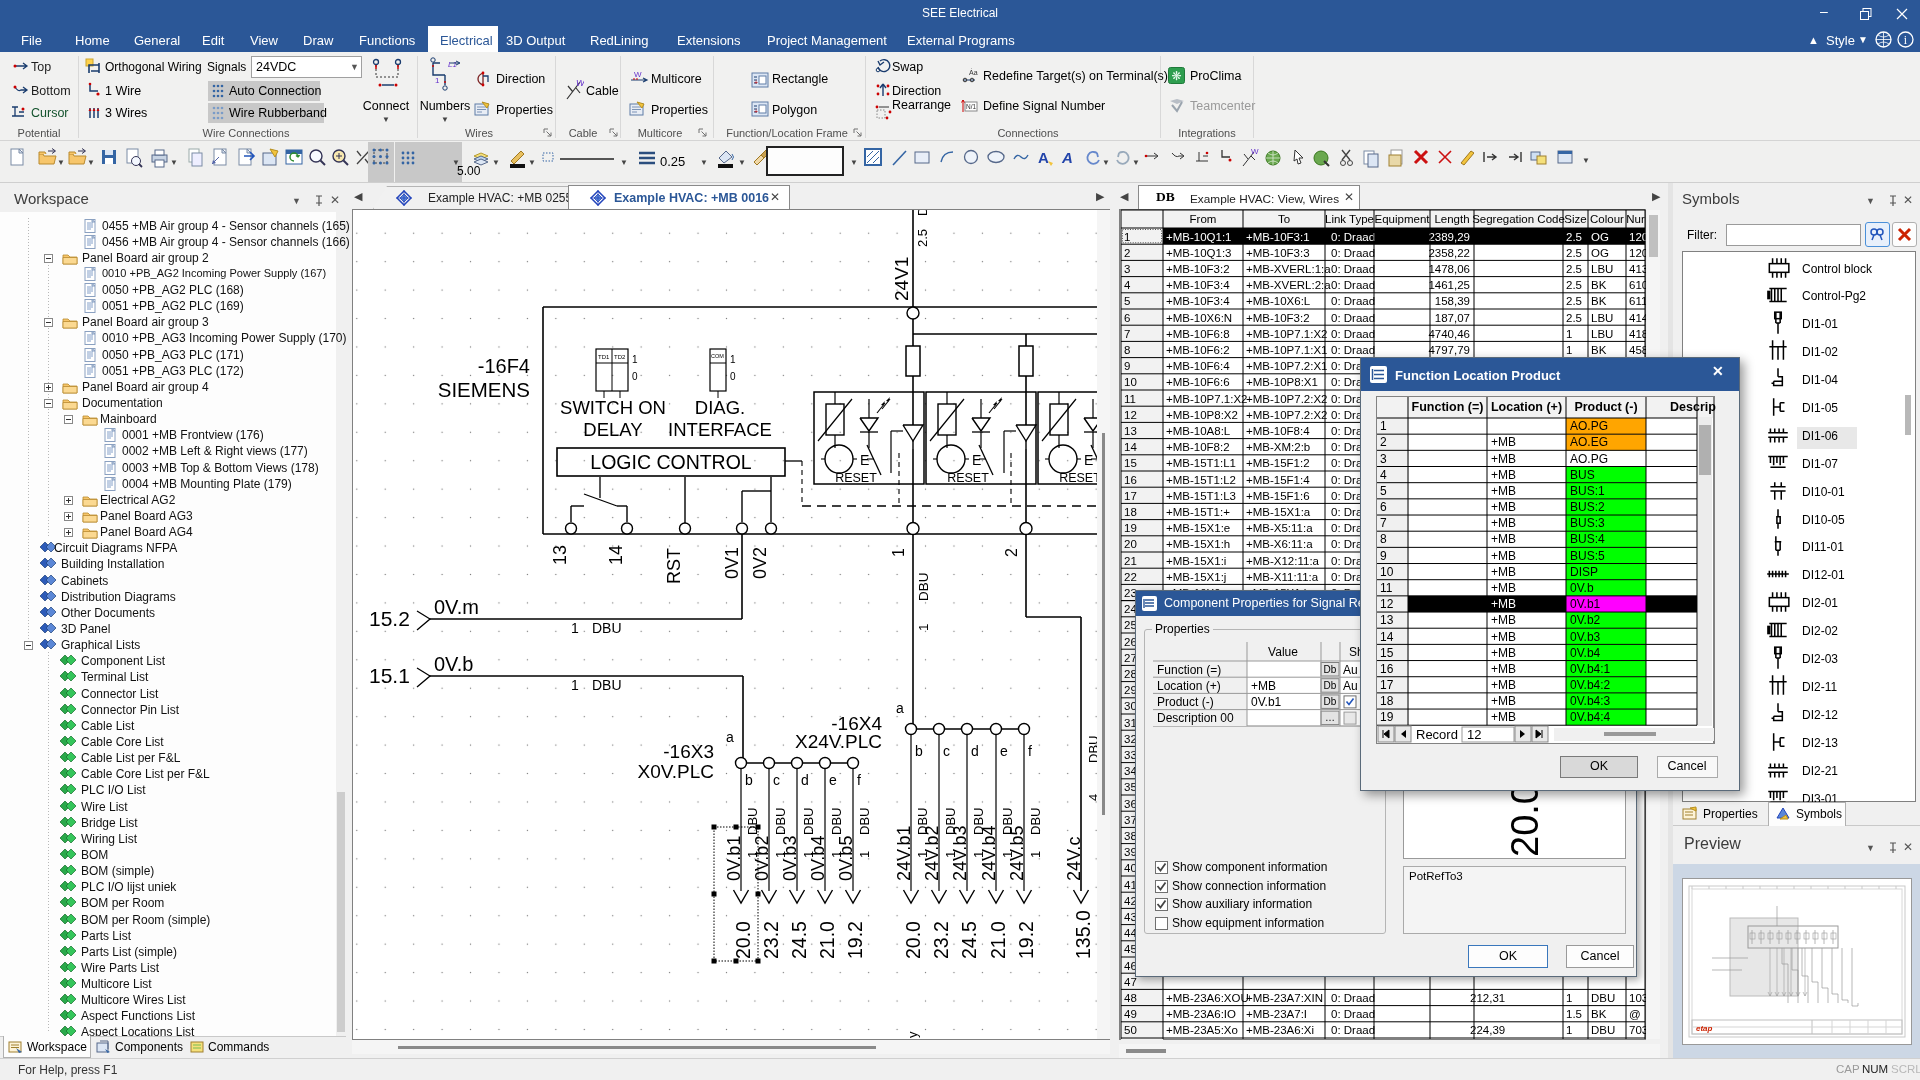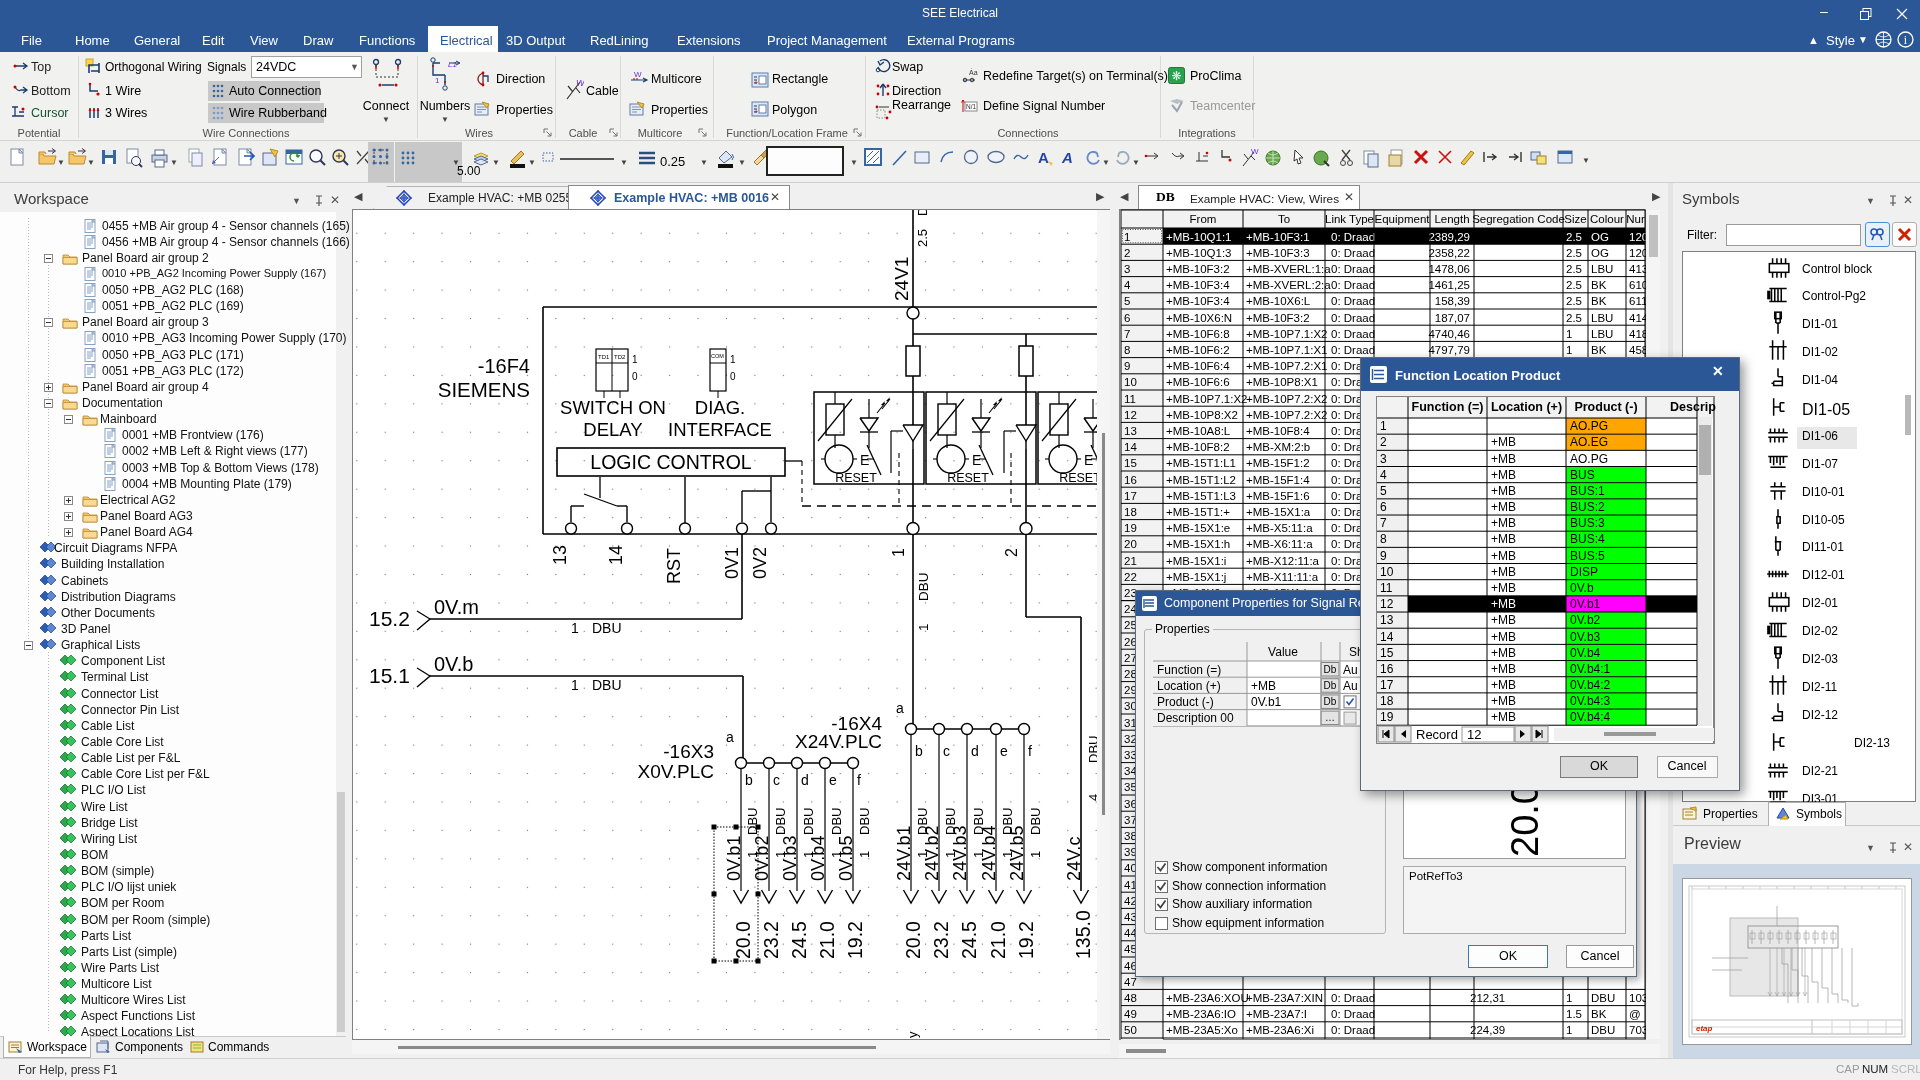--- a/index.html
+++ b/index.html
@@ -1468,21 +1468,21 @@
     <path d="M4 8 H20 M7 8 V20 M12 8 V20 M17 8 V20 M7 2 V8 M17 2 V8" stroke="#000"></path>
   </svg>
 <div class="t" style="left:1802px;top:345px;font-size:12px;">DI1-02</div>
 <svg class="abs" style="left:1764px;top:366px" width="28" height="26" viewBox="0 0 24 24" stroke-width="1.4">
     <path d="M12 2 V10 M8 14 H16 M12 10 H16 V18 H8 V14 M6 16 H8" stroke="#000" fill="none"></path>
   </svg>
 <div class="t" style="left:1802px;top:373px;font-size:12px;">DI1-04</div>
 <svg class="abs" style="left:1764px;top:394px" width="28" height="26" viewBox="0 0 24 24" stroke-width="1.4">
     <path d="M8 4 V20 M8 12 H14 M14 8 V16 M14 8 H18 M14 16 H18" stroke="#000" fill="none"></path>
   </svg>
-<div class="t" style="left:1802px;top:401px;font-size:16px;">DI1-05</div>
+<div class="t" style="left:1802px;top:401px;font-size:12px;">DI1-05</div>
 <div class="abs" style="left:1797px;top:427px;width:60px;height:22px;background:#e8e8e8;"></div>
 <svg class="abs" style="left:1764px;top:422px" width="28" height="26" viewBox="0 0 24 24" stroke-width="1.4">
     <path d="M3 10 H21 M3 14 H21 M5 10 V6 M9 10 V6 M13 10 V6 M17 10 V6 M5 14 V19 M9 14 V19 M13 14 V19 M17 14 V19" stroke="#000"></path>
   </svg>
 <div class="t" style="left:1802px;top:429px;font-size:12px;">DI1-06</div>
 <svg class="abs" style="left:1764px;top:450px" width="28" height="26" viewBox="0 0 24 24" stroke-width="1.4">
     <path d="M3 6 H21 M5 6 V12 M8 6 V14 M11 6 V12 M14 6 V14 M17 6 V12 M5 16 H19" stroke="#000" fill="none"></path>
   </svg>
 <div class="t" style="left:1802px;top:457px;font-size:12px;">DI1-07</div>
 <svg class="abs" style="left:1764px;top:478px" width="28" height="26" viewBox="0 0 24 24" stroke-width="1.4">
@@ -1520,21 +1520,21 @@
     <path d="M4 8 H20 M7 8 V20 M12 8 V20 M17 8 V20 M7 2 V8 M17 2 V8" stroke="#000"></path>
   </svg>
 <div class="t" style="left:1802px;top:680px;font-size:12px;">DI2-11</div>
 <svg class="abs" style="left:1764px;top:701px" width="28" height="26" viewBox="0 0 24 24" stroke-width="1.4">
     <path d="M12 2 V10 M8 14 H16 M12 10 H16 V18 H8 V14 M6 16 H8" stroke="#000" fill="none"></path>
   </svg>
 <div class="t" style="left:1802px;top:708px;font-size:12px;">DI2-12</div>
 <svg class="abs" style="left:1764px;top:729px" width="28" height="26" viewBox="0 0 24 24" stroke-width="1.4">
     <path d="M8 4 V20 M8 12 H14 M14 8 V16 M14 8 H18 M14 16 H18" stroke="#000" fill="none"></path>
   </svg>
-<div class="t" style="left:1854px;top:736px;font-size:12px;">DI2-13</div>
+<div class="t" style="left:1802px;top:736px;font-size:12px;">DI2-13</div>
 <svg class="abs" style="left:1764px;top:757px" width="28" height="26" viewBox="0 0 24 24" stroke-width="1.4">
     <path d="M3 10 H21 M3 14 H21 M5 10 V6 M9 10 V6 M13 10 V6 M17 10 V6 M5 14 V19 M9 14 V19 M13 14 V19 M17 14 V19" stroke="#000"></path>
   </svg>
 <div class="t" style="left:1802px;top:764px;font-size:12px;">DI2-21</div>
 <svg class="abs" style="left:1764px;top:785px" width="28" height="26" viewBox="0 0 24 24" stroke-width="1.4">
     <path d="M3 6 H21 M5 6 V12 M8 6 V14 M11 6 V12 M14 6 V14 M17 6 V12 M5 16 H19" stroke="#000" fill="none"></path>
   </svg>
 <div class="t" style="left:1802px;top:792px;font-size:12px;">DI3-01</div>
 <div class="abs" style="left:1905px;top:395px;width:6px;height:40px;background:#b8b8b8;"></div>
 <div class="abs" style="left:1673px;top:802px;width:247px;height:24px;background:#f0f0f0;border-bottom:1px solid #c9c9c9;"></div>

